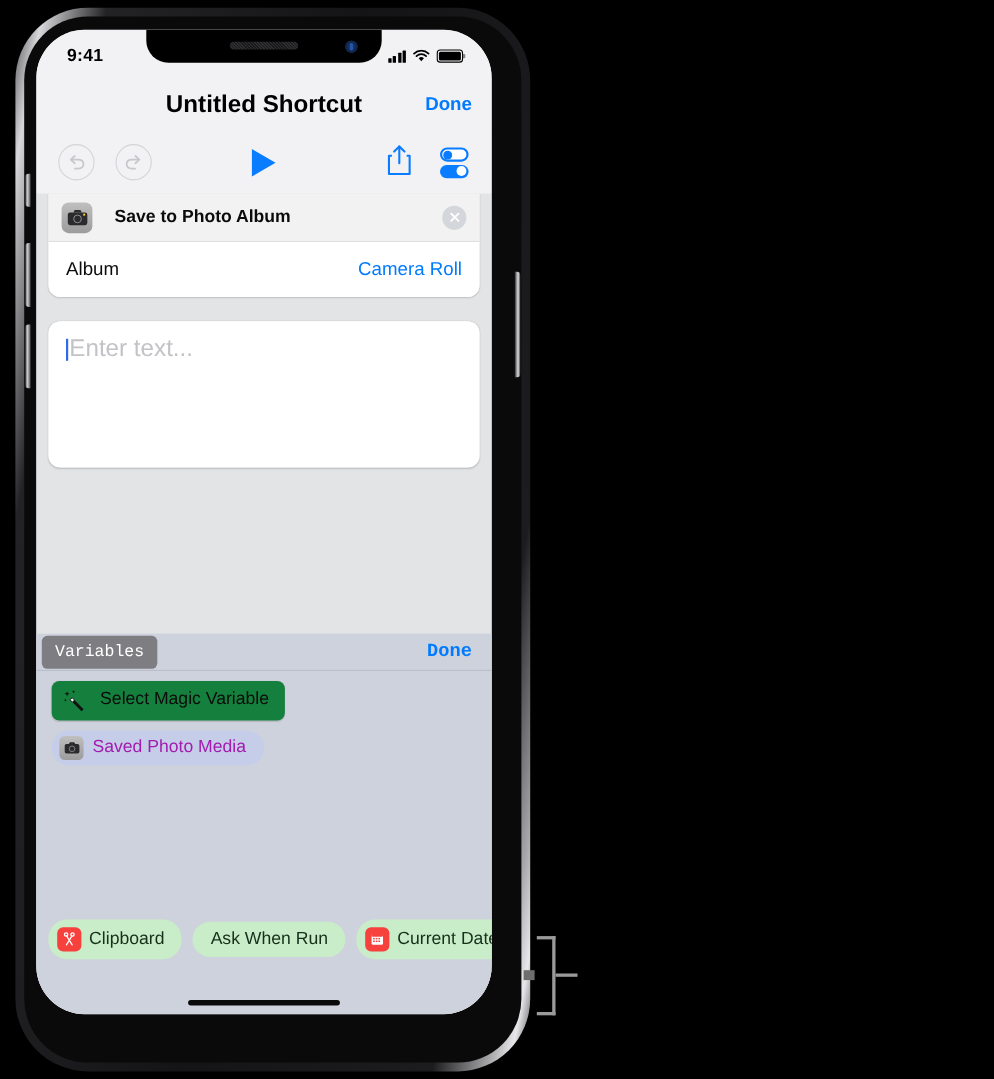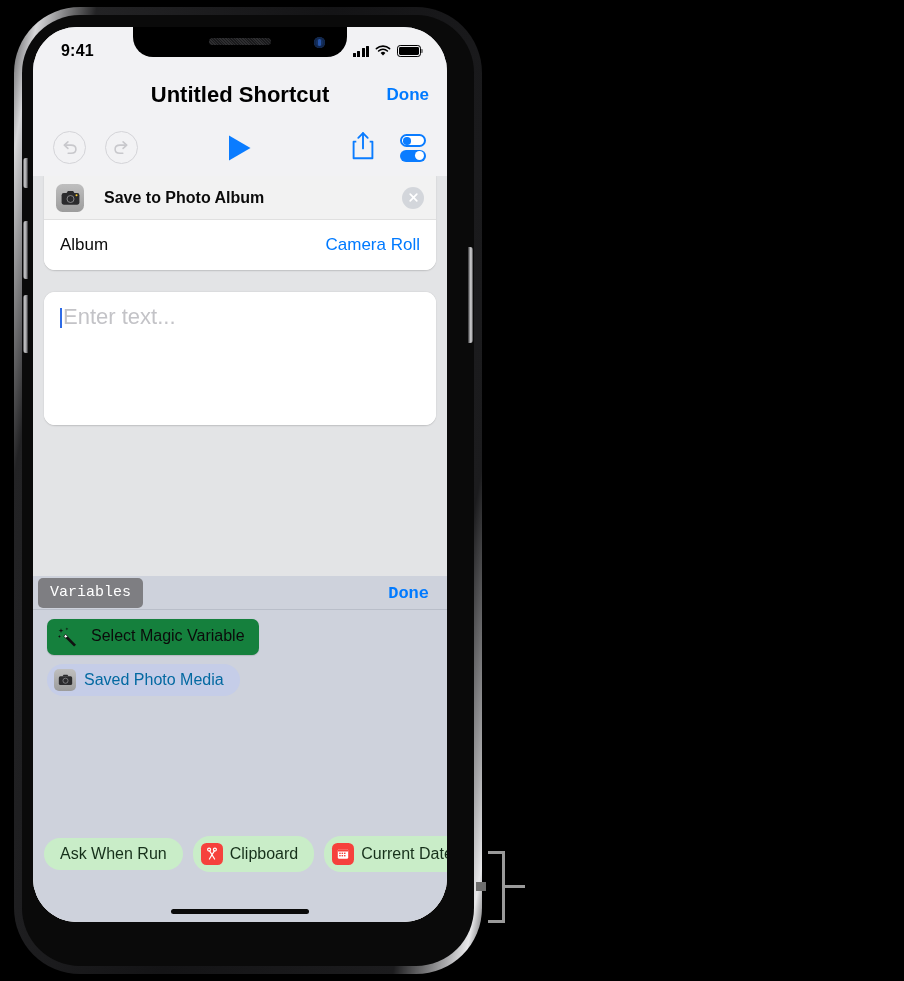--- a/index.html
+++ b/index.html
@@ -137,21 +137,21 @@
             display:flex; align-items:center;font-family:Liberation Mono, monospace; }
   .var-tab { margin-left:5px; background:#7E7E82; color:#fff; font-size:15px;
              border-radius:5px; padding:6px 12px 7px; }
   .var-done { position:absolute; right:18px; top:50%; transform:translateY(-50%);
               font-size:17px; font-weight:600; color:#007AFF; }
   .var-list { padding: 9px 0 0 14px; }
   .magic-btn { display:inline-flex; align-items:flex-start; gap:12px; background:#15803d;
                border-radius:7px; padding:8px 14px 8px 11px; font-size:16px; color:#0b0b0b;
                box-shadow:0 .5px 1px rgba(0,0,0,.12); }
   .chip-lav { display:inline-flex; align-items:center; gap:8px; background:#C5CDE8;
-              border-radius:16px; padding:5px 16px 5px 7px; font-size:16px; color:#0369a1;
+              border-radius:16px; padding:5px 16px 5px 7px; font-size:16px; color:#a21caf;
               margin-top:9px; }
   .chip-icon-sm { width:22px; height:22px; border-radius:5px; flex:0 0 auto;
                   display:flex; align-items:center; justify-content:center;
                   background:linear-gradient(180deg,#BFBFBF,#9C9C9C); }
 
   
   .green-row { position:absolute; left:0; bottom:50px; width:100%;
                display:flex; align-items:center; gap:10px; padding-left:11px; }
   .chip-green { display:inline-flex; align-items:center; gap:7px; background:#C9EDC8;
                 border-radius:17px; padding:7px 16px; font-size:16px; color:#16301a;
@@ -325,33 +325,33 @@
                   <circle cx="9.5" cy="9" r="3.4" fill="#2b2b2d" stroke="#9a9a9d" stroke-width="0.9"></circle>
                 </svg>
               </span>
               <span>Saved Photo Media</span>
             </div>
           </div>
         </div>
 
         <div class="green-row">
 
-          <div class="chip-green">
-            <span>Ask When Run</span>
-          </div>
-
           <div class="chip-green with-icon">
             <span class="chip-icon-red">
               <svg width="14" height="14" viewBox="0 0 14 14">
                 <circle cx="4.1" cy="2.6" r="1.5" fill="none" stroke="#fff" stroke-width="1.2"></circle>
                 <circle cx="9.9" cy="2.6" r="1.5" fill="none" stroke="#fff" stroke-width="1.2"></circle>
                 <path d="M4.6 3.9 9.6 12M9.4 3.9 4.4 12" stroke="#fff" stroke-width="1.2" stroke-linecap="round"></path>
               </svg>
             </span>
             <span>Clipboard</span>
+          </div>
+
+          <div class="chip-green">
+            <span>Ask When Run</span>
           </div>
 
           <div class="chip-green with-icon">
             <span class="chip-icon-red">
               <svg width="14" height="14" viewBox="0 0 14 14">
                 <rect x="1.8" y="2.2" width="10.4" height="9.6" rx="1.4" fill="#fff"></rect>
                 <rect x="1.8" y="2.2" width="10.4" height="2.4" rx="1.2" fill="#F6413C"></rect>
                 <g fill="#F6413C">
                   <rect x="3.2" y="5.6" width="1.5" height="1.4"></rect>
                   <rect x="5.6" y="5.6" width="1.5" height="1.4"></rect>

